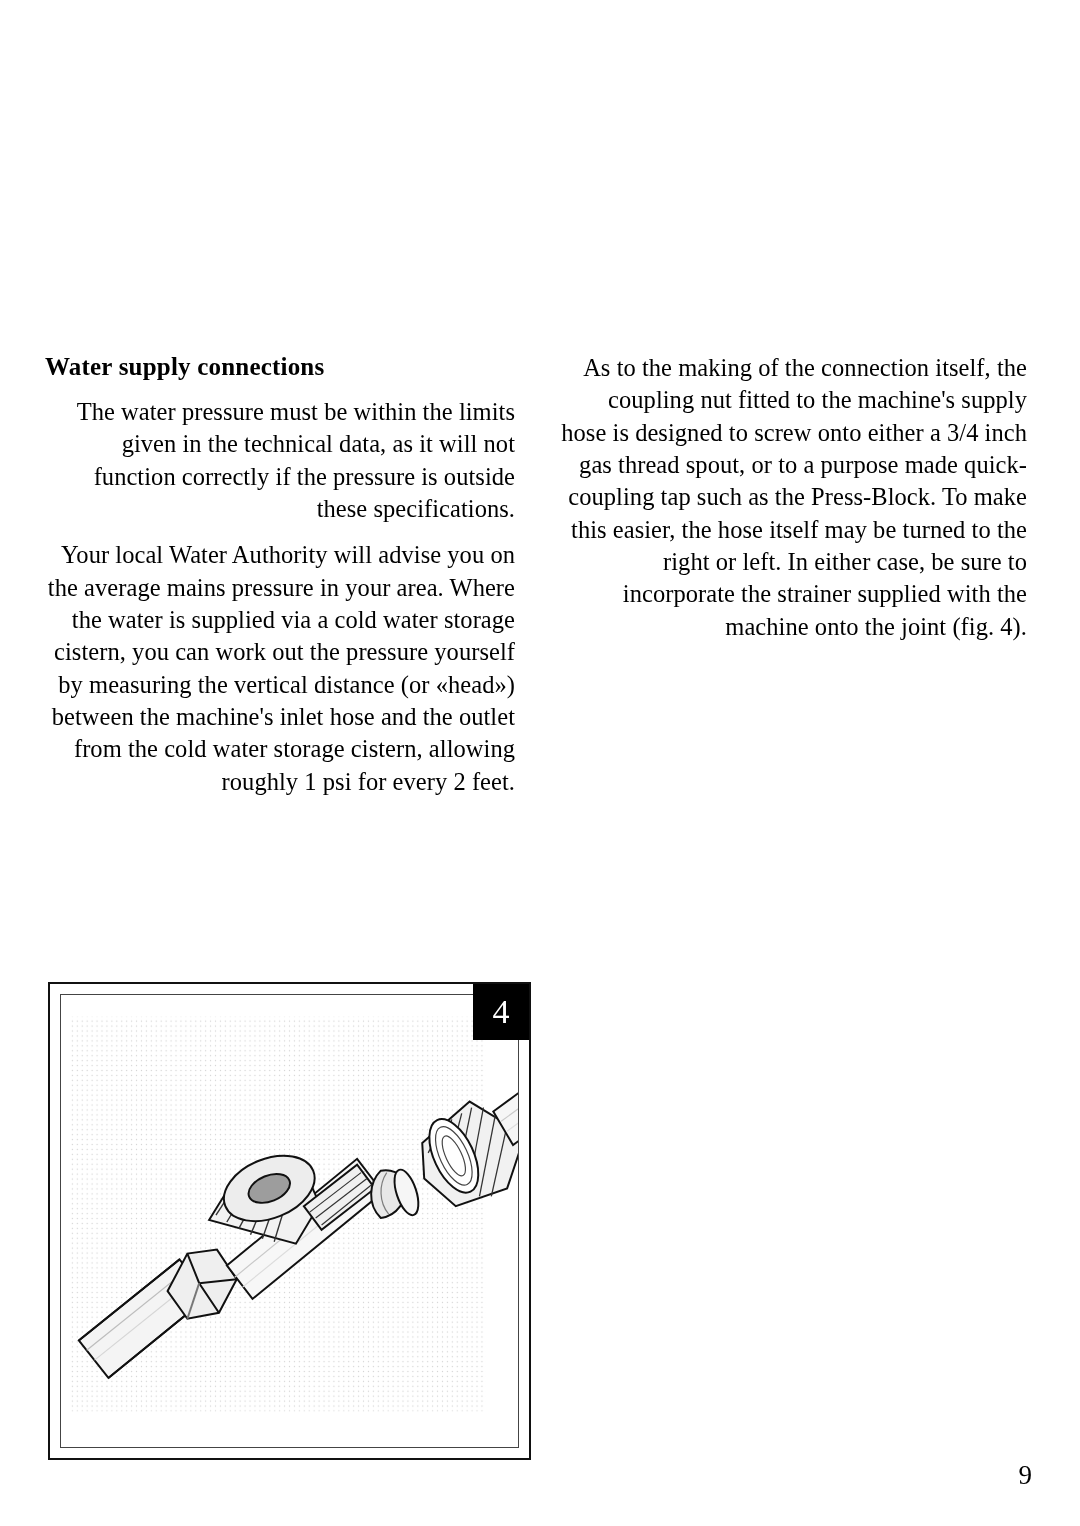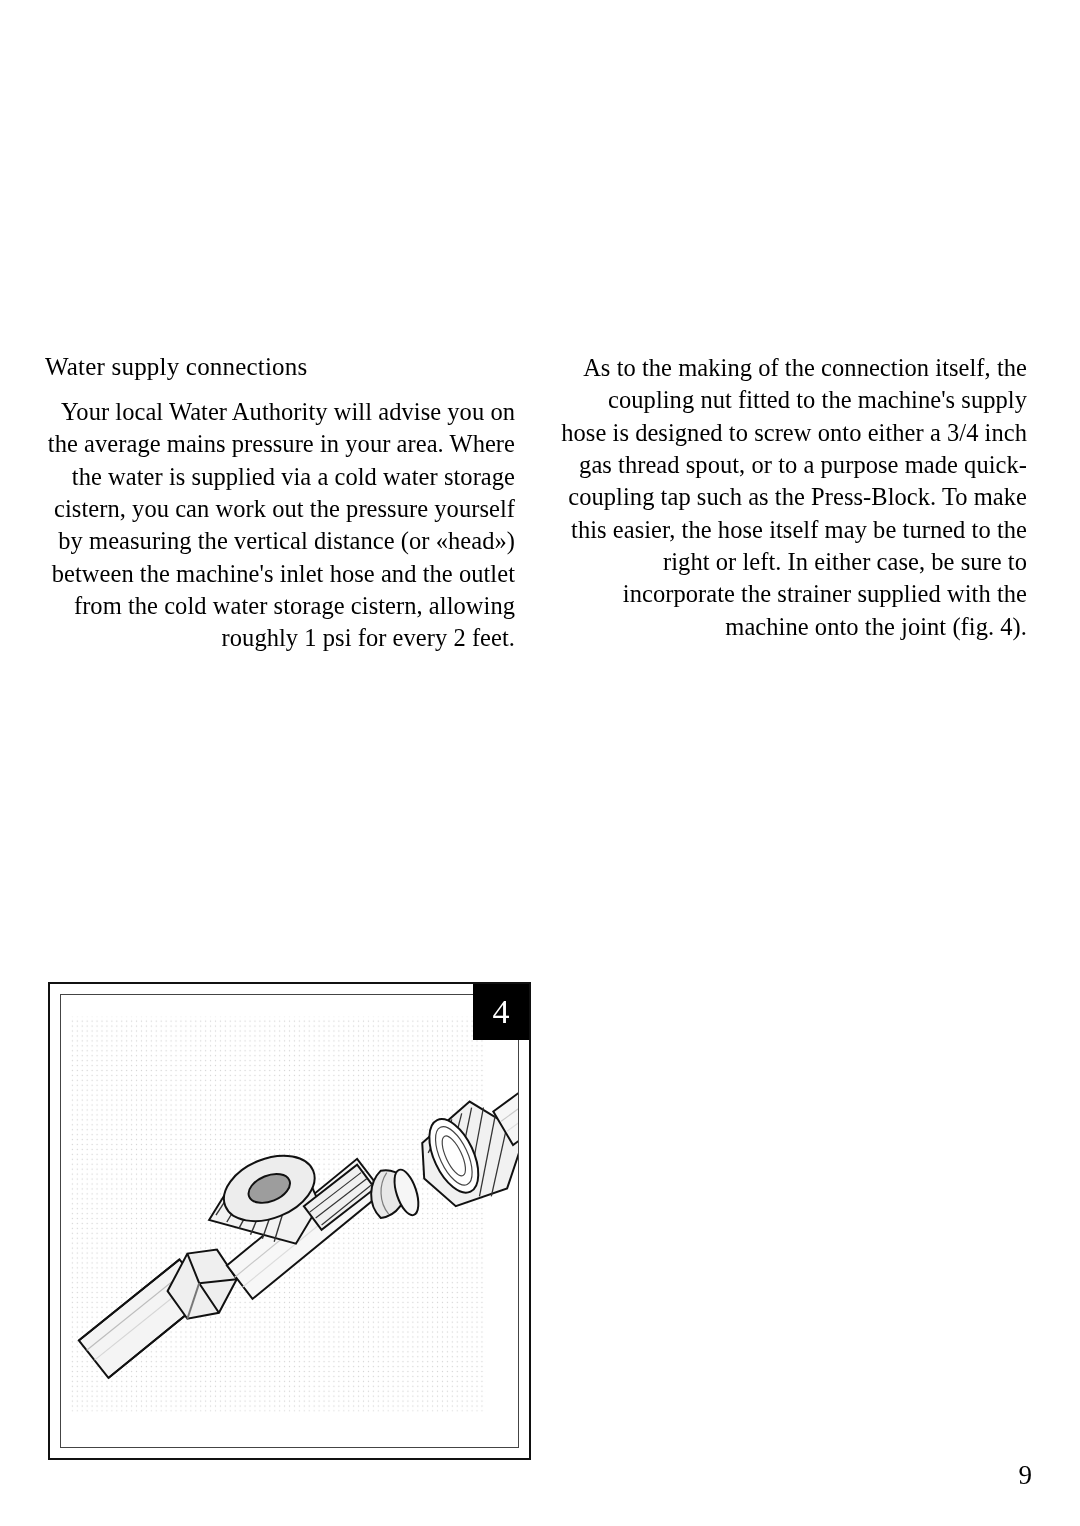--- a/index.html
+++ b/index.html
@@ -27,21 +27,21 @@
   .col {
     position: absolute;
     top: 352px;
     width: 470px;
   }
   .col-left  { left: 45px; }
   .col-right { left: 557px; }
 
   .section-title {
     font-family: "Liberation Serif", serif;
-    font-weight: normal;
+    font-weight: bold;
     font-size: 25px;
     letter-spacing: 0.2px;
     margin: 0 0 14px 0;
     line-height: 1.2;
   }
 
   p.body-text {
     margin: 0 0 14px 0;
     font-size: 24.5px;
     line-height: 1.32;
@@ -96,20 +96,21 @@
     font-family: "Liberation Serif", serif;
   }
 </style>
 </head>
 <body>
 
 <div class="page">
 
   <div class="col col-left">
     <h1 class="section-title">Water supply connections</h1>
+    <p class="body-text">The water pressure must be within the limits given in the technical data, as it will not function correctly if the pressure is outside these specifications.</p>
     <p class="body-text">Your local Water Authority will advise you on the average mains pressure in your area. Where the water is supplied via a cold water storage cistern, you can work out the pressure yourself by measuring the vertical distance (or «head») between the machine's inlet hose and the outlet from the cold water storage cistern, allowing roughly 1 psi for every 2 feet.</p>
   </div>
 
   <div class="col col-right">
     <p class="body-text">As to the making of the connection itself, the coupling nut fitted to the machine's supply hose is designed to screw onto either a 3/4 inch gas thread spout, or to a purpose made quick-coupling tap such as the Press-Block. To make this easier, the hose itself may be turned to the right or left. In either case, be sure to incorporate the strainer supplied with the machine onto the joint (fig. 4).</p>
   </div>
 
   <div class="figure-wrap">
     <div class="figure-inner">
       <svg class="fig-svg" viewBox="0 0 463 458" preserveAspectRatio="xMidYMid meet">

